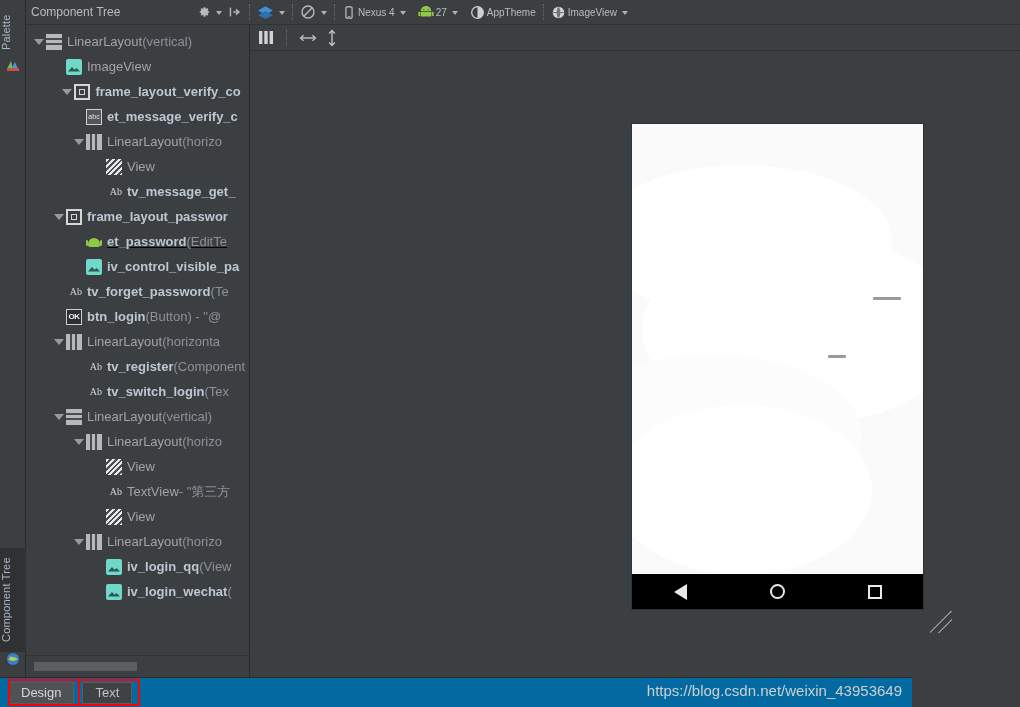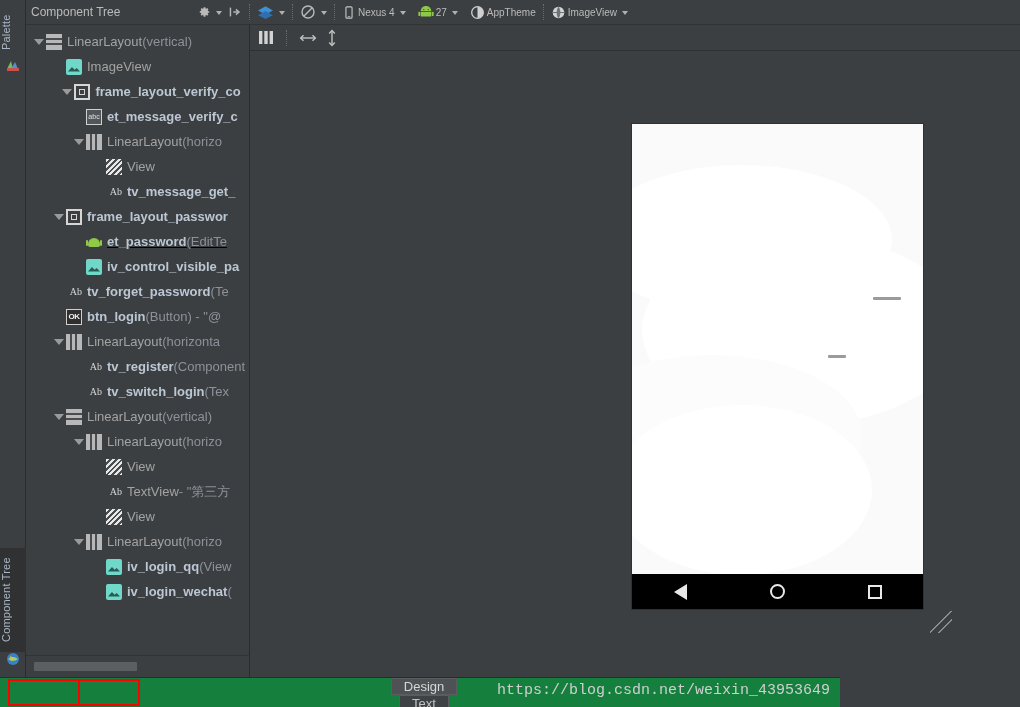--- a/index.html
+++ b/index.html
@@ -236,37 +236,37 @@
   .resize-grip {
     position:absolute; left:680px; top:560px; width:22px; height:22px;
     background:
       linear-gradient(135deg, transparent 46%, #8a8d8f 46%, #8a8d8f 52%, transparent 52%),
       linear-gradient(135deg, transparent 66%, #8a8d8f 66%, #8a8d8f 72%, transparent 72%);
   }
 
   
   .bottombar {
     position: absolute; left: 0; top: 677px;
-    width: 840px; height: 30px;
-    background: #15803d;
+    width: 912px; height: 30px;
+    background: #0369a1;
     border-top: 1px solid #2b2b2b;
-    display: flex; align-items: center; flex-direction: column;
+    display: flex; align-items: center;
   }
   .vtab {
     height: 22px; margin-left: 8px; padding: 0 12px;
     display: flex; align-items: center; justify-content:center;
     font-size: 13px; color: #d6d6d6;
     border: 1px solid #5a5d5f;
     background: #4e5254;
   }
   .vtab.inactive { background:#3f4244; color:#c2c2c2; }
   .watermark {
     position:absolute; right: 10px; top: 4px;
     font-size: 15px; color: #cfcfcf;
-    font-family:Liberation Mono, monospace;
+    font-family:Liberation Sans, sans-serif;
   }
 
   
   .annot {
     position: absolute;
     border: 2px solid #ff0000;
     pointer-events: none;
   }
   .annot.a1 { left: 8px;  top: 679px; width: 72px; height: 27px; }
   .annot.a2 { left: 78px; top: 679px; width: 62px; height: 27px; }

